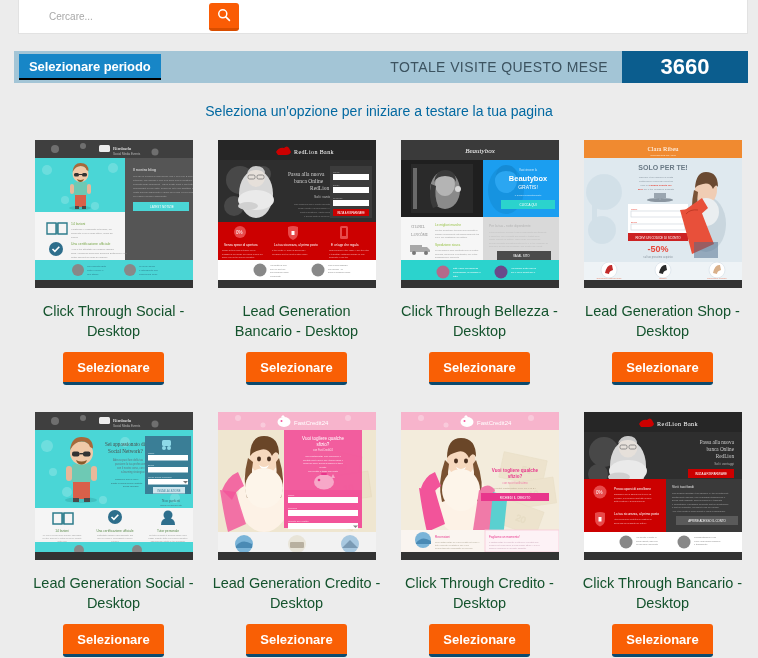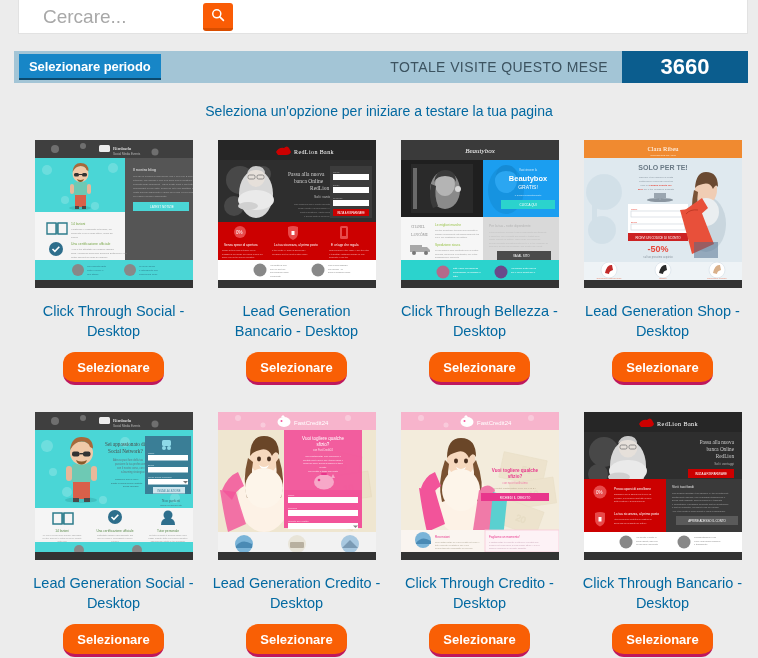--- a/index.html
+++ b/index.html
@@ -20,23 +20,23 @@
     border: 1px solid #e2e2e2;
     border-top: none;
     display: flex;
     align-items: center;
   }
   #search-input {
     border: none;
     outline: none;
     background: transparent;
     font-family: "Liberation Sans", sans-serif;
-    font-size: 19px;
+    font-size: 10px;
     color: #7f1d1d;
-    margin-left: 22px;
+    margin-left: 28px;
     width: 140px;
     height: 28px;
   }
   #search-input::placeholder { color: #a8a8a8; }
   #search-button {
     width: 30px; height: 28px;
     background: #fa5c05;
     border: none;
     border-bottom: 3px solid #d94e00;
     border-radius: 3px;
@@ -55,21 +55,21 @@
     background: #a3c5d6;
     display: flex;
     align-items: stretch;
   }
   #period-select-btn {
     background: #1786c7;
     color: #ffffff;
     font-size: 13px;
     font-weight: bold;
     border: none;
-    border-bottom: 2px solid #0c4a6e;
+    border-bottom: 2px solid #000000;
     padding: 0 10px;
     margin: 3px 0 3px 5px;
     cursor: pointer;
     white-space: nowrap;
     font-family: "Liberation Sans", sans-serif;
     letter-spacing: -0.1px;
   }
   #period-spacer { flex: 1; }
   #visits-label {
     color: #3c5360;
@@ -121,33 +121,33 @@
     height: 148px;
     background: #333;
     overflow: hidden;
     position: relative;
   }
   .thumb svg { display: block; }
   .card-title {
     margin-top: 14px;
     text-align: center;
     font-size: 14.5px;
-    color: #0369a1;
+    color: #14532d;
     line-height: 1.35;
     width: 168px;
   }
   .select-btn {
     margin-top: 11px;
     background: #f95f05;
     color: #ffffff;
     font-size: 13px;
     font-weight: bold;
     border: none;
-    border-bottom: 3px solid #be185d;
-    border-radius: 12px;
+    border-bottom: 3px solid #0c4a6e;
+    border-radius: 3px;
     padding: 8px 14px 7px;
     cursor: pointer;
     font-family: "Liberation Sans", sans-serif;
   }
 </style>
 </head>
 <body>
 
 <div id="search-bar">
   <input id="search-input" type="text" placeholder="Cercare..." style="">

